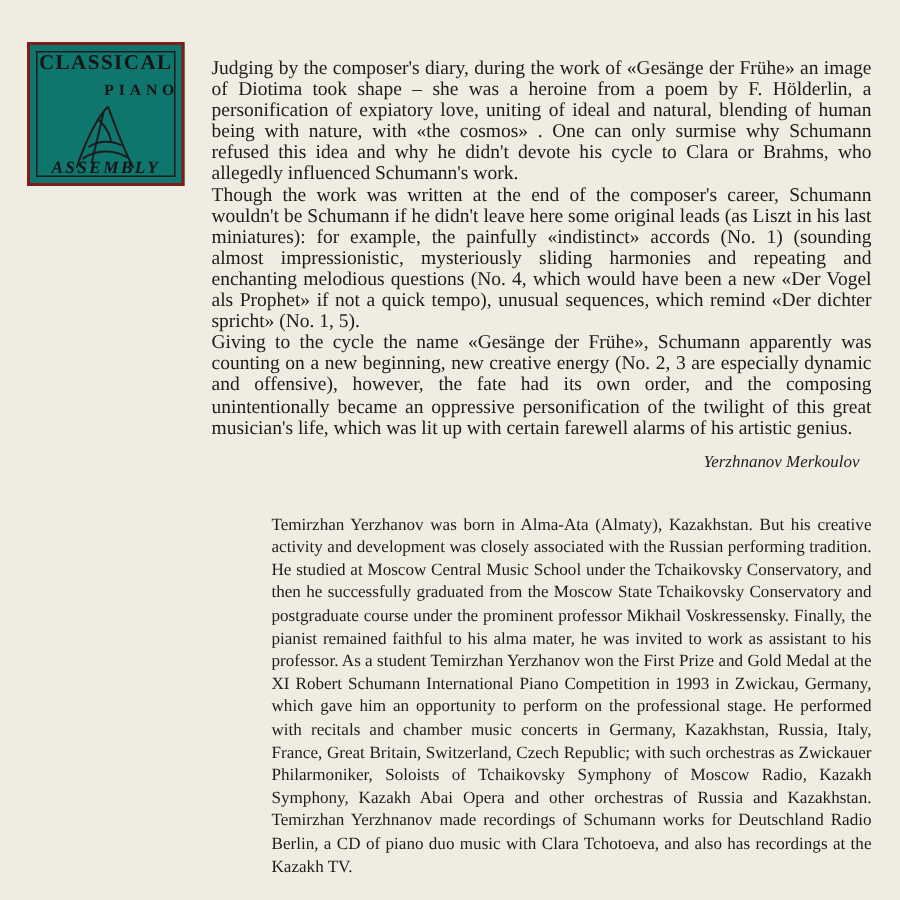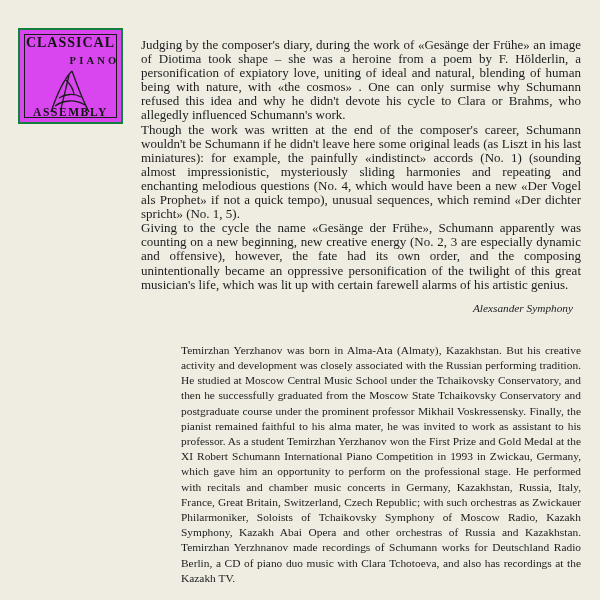--- a/index.html
+++ b/index.html
@@ -21,22 +21,22 @@
     background: #efece2;
   }
 
   
   .logo {
     position: absolute;
     left: 18px;
     top: 28px;
     width: 105px;
     height: 96px;
-    border: 2px solid #15803d;
-    background: #d946ef;
+    border: 2px solid #7f1d1d;
+    background: #0f766e;
     box-sizing: border-box;
   }
   .logo-inner {
     position: absolute;
     left: 4px;
     top: 4px;
     right: 4px;
     bottom: 4px;
     border: 1px solid #1b1b1b;
     box-sizing: border-box;
@@ -58,20 +58,21 @@
   .logo-piano {
     top: 25px;
     font-size: 10.5px;
     letter-spacing: 3.2px;
     margin-left: 24px;
   }
   .logo-assembly {
     bottom: 4px;
     font-size: 11.5px;
     letter-spacing: 1.6px;
+    font-style: italic;
   }
   .logo-mark {
     position: absolute;
     left: 50%;
     top: 38px;
     transform: translateX(-50%);
   }
 
   
   .column {
@@ -127,17 +128,17 @@
         </g>
       </svg>
     </div>
     <div class="logo-word logo-assembly">ASSEMBLY</div>
   </div>
 
   <div class="column">
     <p class="para">Judging by the  composer's diary, during the work of «Gesänge der Frühe» an image of Diotima took shape – she was a heroine from a poem by F. Hölderlin, a personification of expiatory love, uniting of ideal and natural, blending of human being with nature, with «the cosmos» . One can only surmise why Schumann  refused this idea and why he didn't devote his cycle to Clara or Brahms, who allegedly influenced  Schumann's work.</p>
     <p class="para">Though the work was written at the end of the composer's career, Schumann wouldn't be Schumann if he didn't leave here some original leads (as Liszt in his last miniatures): for example, the painfully «indistinct» accords (No. 1) (sounding almost impressionistic, mysteriously sliding harmonies and repeating and enchanting melodious questions (No. 4, which would have been a new «Der Vogel als Prophet» if not a quick tempo), unusual sequences, which remind «Der dichter spricht» (No. 1, 5).</p>
     <p class="para">Giving to the cycle the name «Gesänge der Frühe», Schumann apparently was counting on a new beginning, new creative energy (No. 2, 3 are especially dynamic and offensive), however, the fate had its own order, and the composing unintentionally became an oppressive personification of the twilight of this great musician's life, which was lit up with certain farewell alarms of his artistic genius.</p>
-    <div class="signature">Alexsander Symphony</div>
+    <div class="signature">Yerzhnanov Merkoulov</div>
     <p class="bio">Temirzhan Yerzhanov was born in Alma-Ata (Almaty), Kazakhstan. But his creative activity and development was closely associated with the Russian performing tradition. He studied at Moscow Central Music School under the Tchaikovsky Conservatory, and then he successfully graduated from the Moscow State Tchaikovsky Conservatory and postgraduate course under the prominent professor Mikhail Voskressensky.  Finally, the pianist remained faithful to his alma mater, he was invited to work as assistant to his professor. As a student Temirzhan Yerzhanov won the First Prize and Gold Medal at the XI Robert Schumann International Piano Competition in 1993 in Zwickau, Germany, which gave him an opportunity to perform on the professional stage.  He performed with recitals and chamber music concerts in Germany, Kazakhstan, Russia, Italy, France, Great Britain, Switzerland, Czech Republic; with such orchestras as Zwickauer Philarmoniker, Soloists of Tchaikovsky Symphony of Moscow Radio, Kazakh Symphony, Kazakh Abai Opera and other orchestras of Russia and Kazakhstan. Temirzhan Yerzhnanov made recordings of Schumann works for Deutschland Radio Berlin, a CD  of piano duo music with Clara Tchotoeva, and also has recordings at the Kazakh TV.</p>
   </div>
 
 </div>
 
 </body></html>

